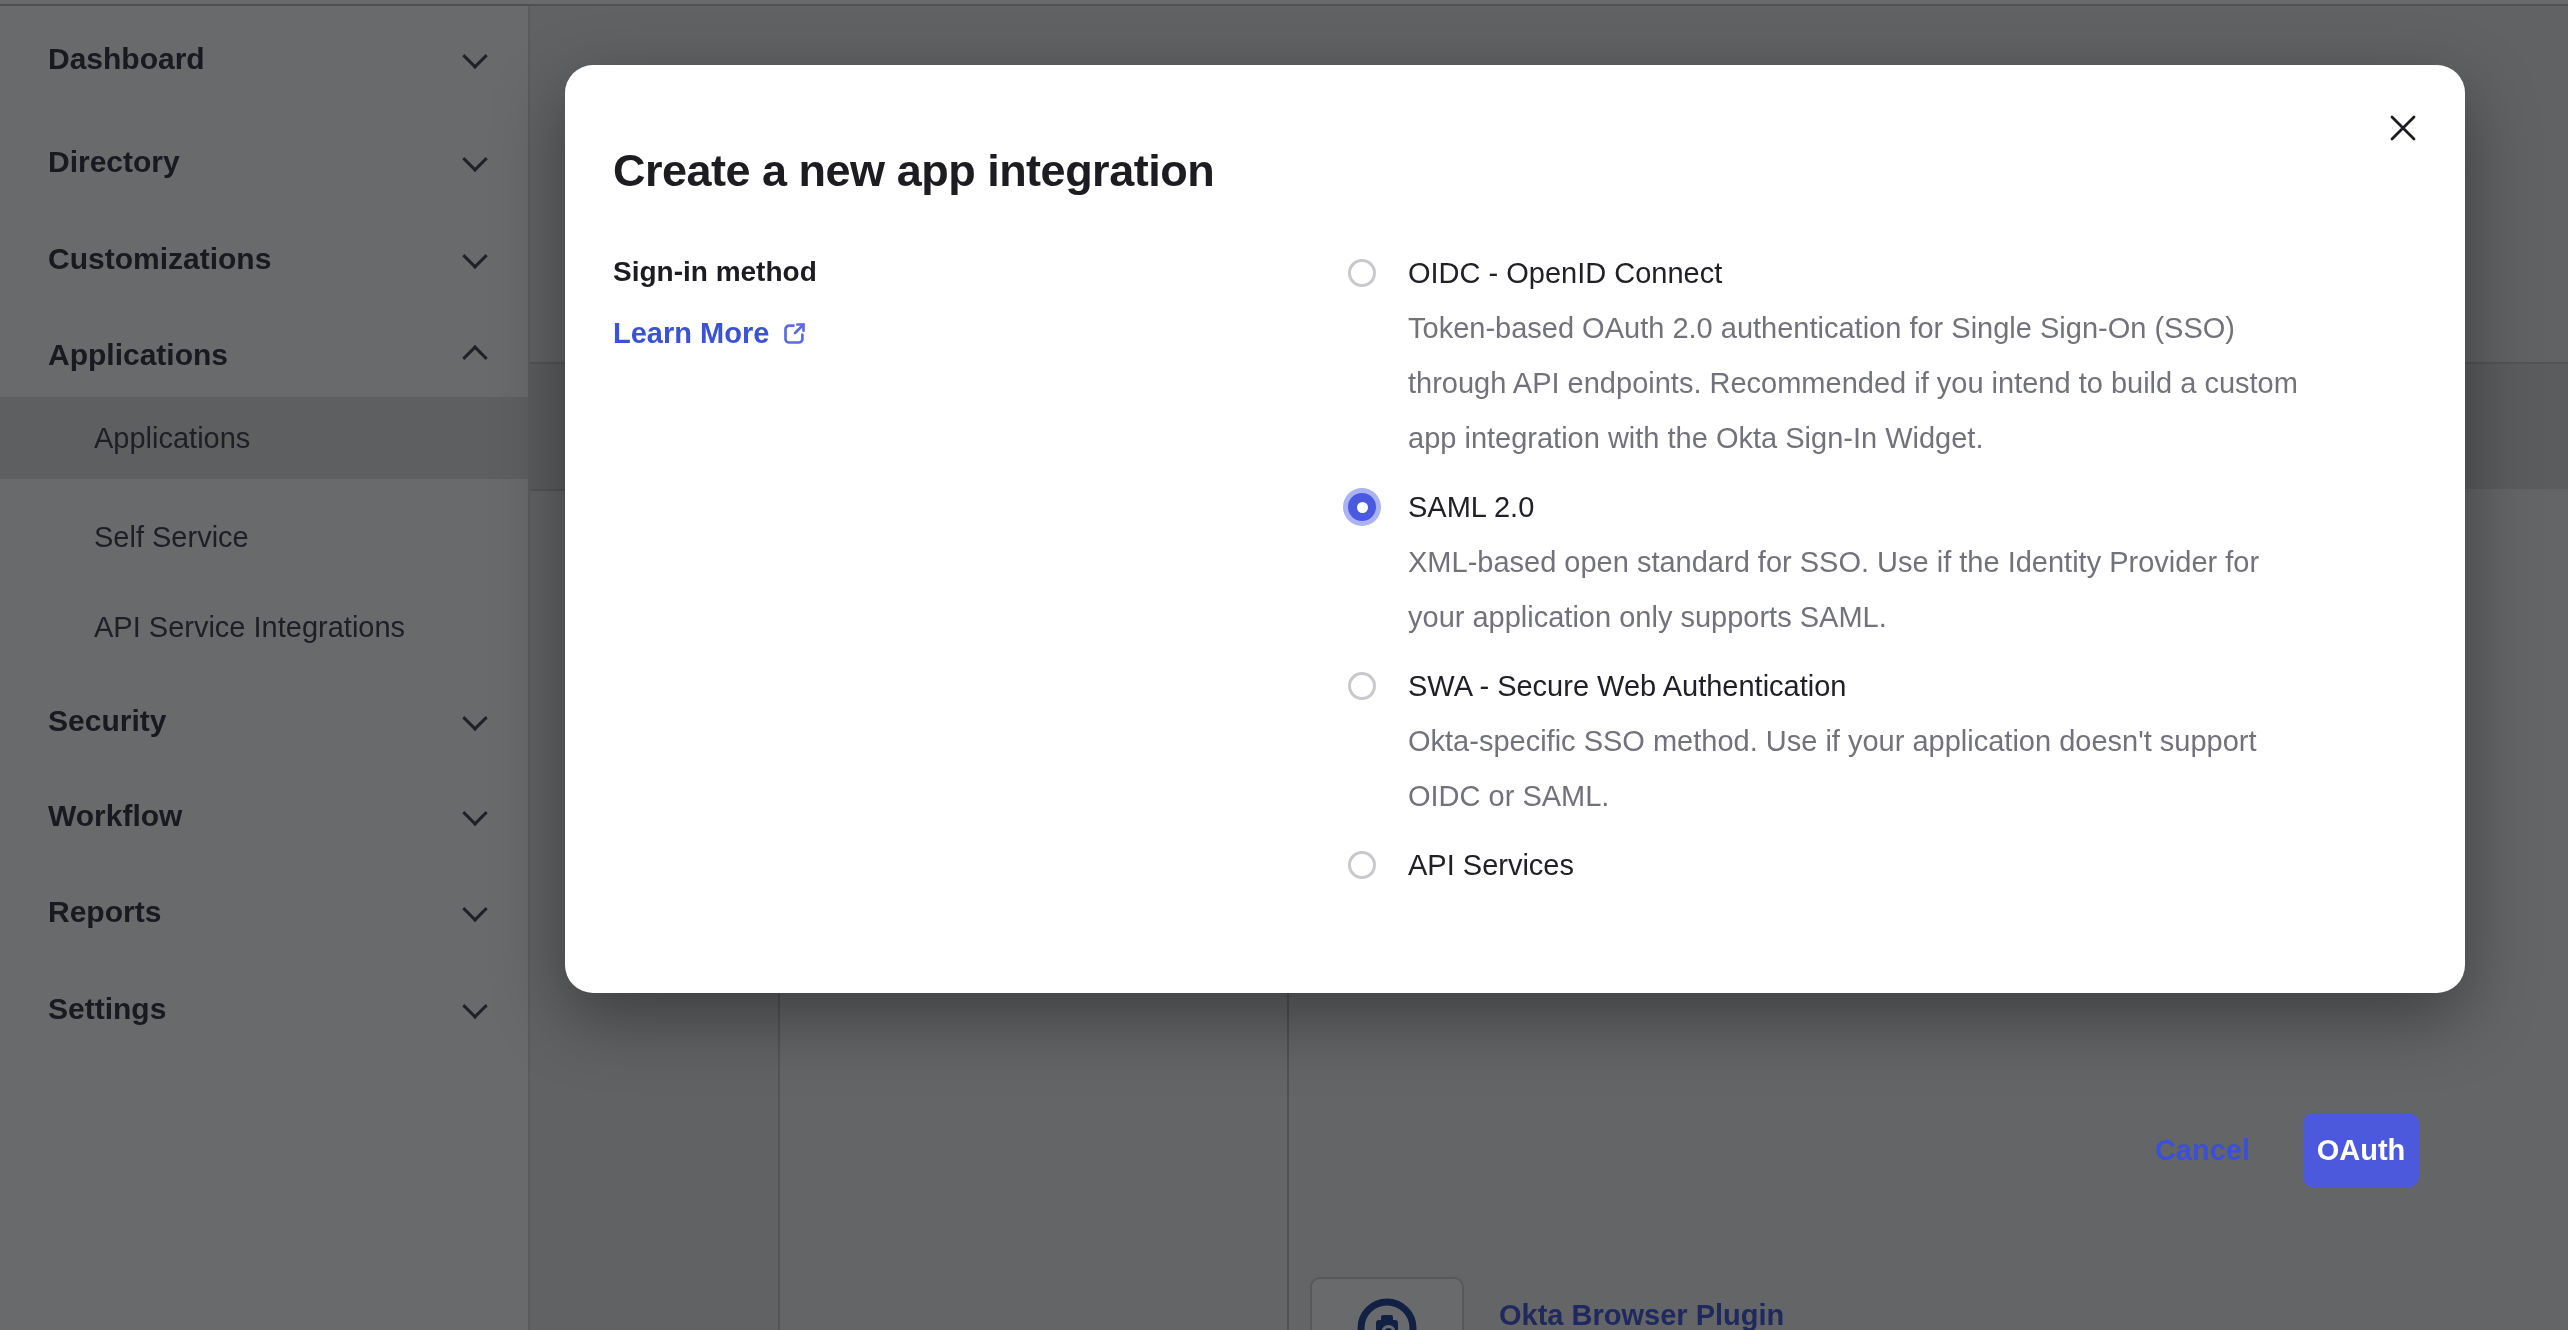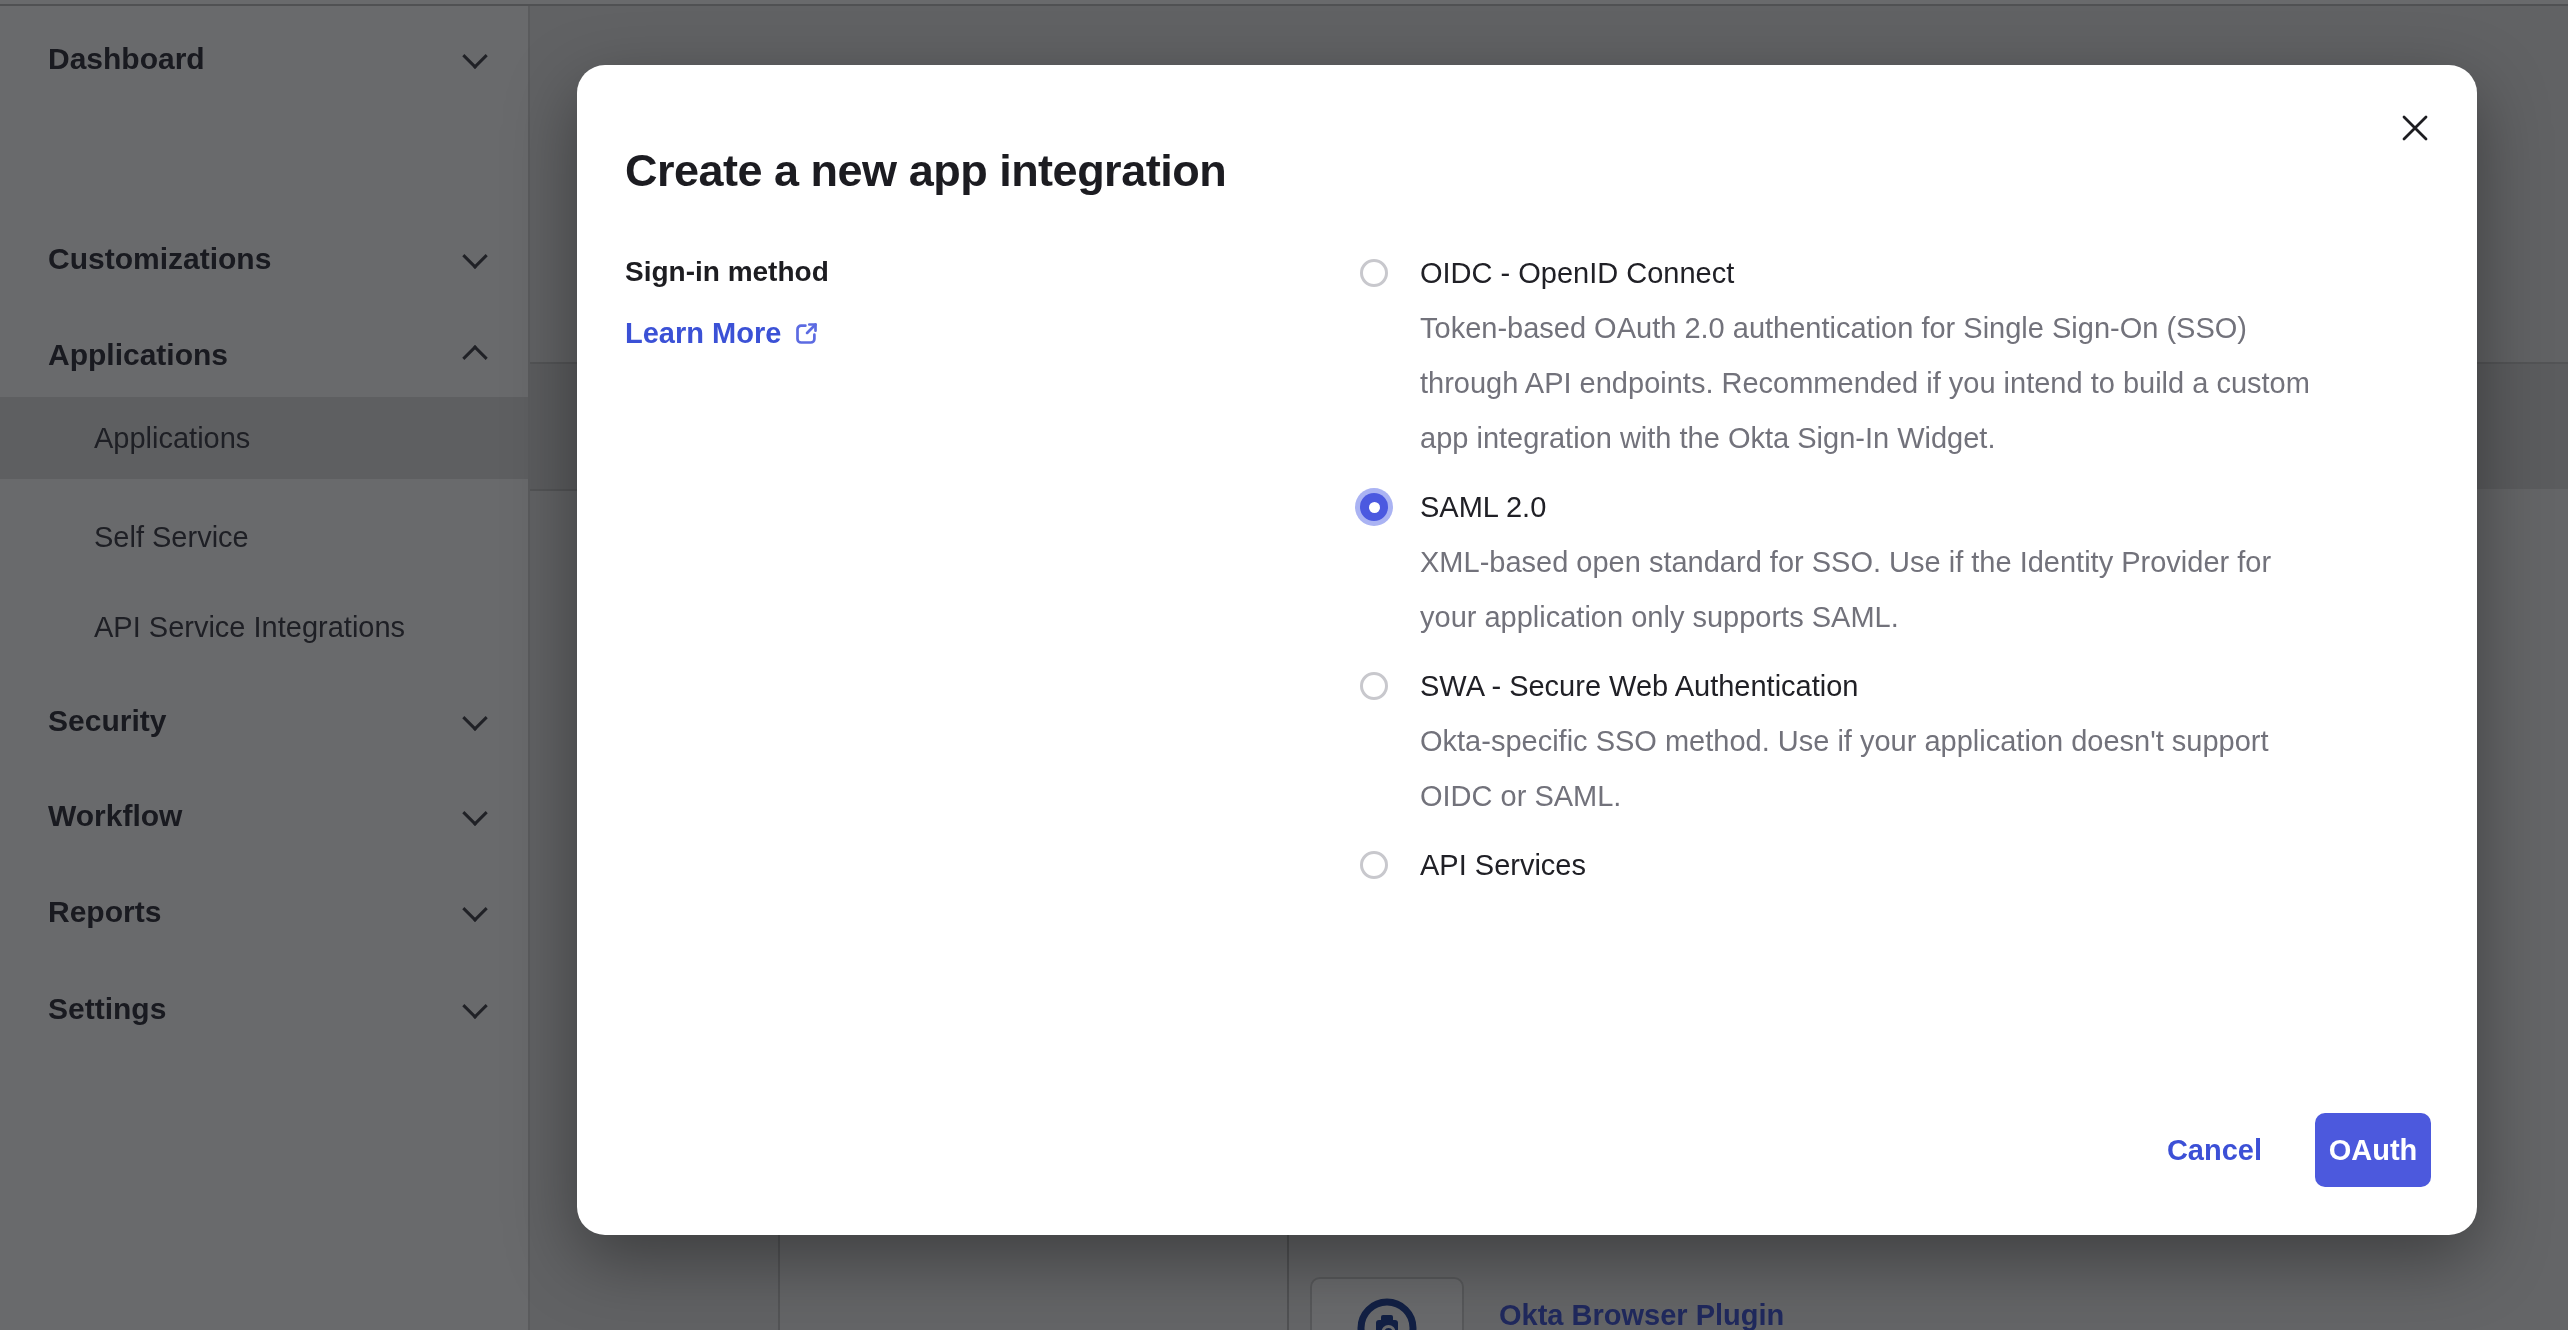--- a/index.html
+++ b/index.html
@@ -27,21 +27,21 @@
   .band{position:absolute;top:356px;left:0;right:0;height:125px;background:#dbdbdb;border-top:2px solid #c6c6c6;border-bottom:2px solid #c6c6c6;}
   .content-card{position:absolute;top:483px;left:248px;right:0;bottom:0;background:#f1f1f1;border-left:2px solid #c5c5c5;}
   .cell-divider{position:absolute;top:0;bottom:0;left:507px;width:2px;background:#bdbdbd;}
   .app-tile{position:absolute;left:530px;top:788px;width:150px;height:120px;background:#ffffff;border:2px solid #cfcfcf;border-radius:10px;display:flex;justify-content:center;}
   .app-link{position:absolute;left:719px;top:810px;font-size:29px;font-weight:600;color:#3f55d8;text-decoration:none;cursor:pointer;}
 
   
   .overlay{position:absolute;inset:0;background:rgba(13,14,18,0.62);}
 
   
-  .modal{position:absolute;left:577px;top:65px;width:1900px;height:1170px;background:#ffffff;border-radius:28px;box-shadow:0 24px 70px rgba(0,0,0,0.38);}
+  .modal{position:absolute;left:565px;top:65px;width:1900px;height:928px;background:#ffffff;border-radius:28px;box-shadow:0 24px 70px rgba(0,0,0,0.38);}
   .close-btn{position:absolute;top:45px;right:44px;width:36px;height:36px;background:none;border:none;padding:0;cursor:pointer;display:flex;align-items:center;justify-content:center;}
   .modal-title{position:absolute;left:48px;top:78px;margin:0;font-size:45px;line-height:56px;font-weight:700;letter-spacing:-0.5px;color:#1c1c21;}
   .signin-label{position:absolute;left:48px;top:191px;font-size:28px;font-weight:700;color:#1d1d21;}
   .learn-more{position:absolute;left:48px;top:252px;display:flex;align-items:center;gap:12px;font-size:29px;font-weight:700;color:#3b51d6;text-decoration:none;cursor:pointer;}
 
   .options{position:absolute;left:783px;top:181px;width:1100px;}
   .option{display:flex;gap:32px;margin-bottom:14px;}
   .radio{flex:0 0 auto;box-sizing:border-box;width:28px;height:28px;margin-top:13px;border-radius:50%;border:3.5px solid #c8c8cd;background:#fff;position:relative;cursor:pointer;}
   .option.selected .radio{border:none;background:#4b59e0;box-shadow:0 0 0 5px #aab3f3;}
   .option.selected .radio::after{content:"";position:absolute;left:50%;top:50%;width:11px;height:11px;margin:-5.5px 0 0 -5.5px;border-radius:50%;background:#fff;}
@@ -55,20 +55,24 @@
 <body>
 
 <div class="stage">
 
   <div class="base">
     <div class="topline"></div>
 
     <aside class="sidebar">
       <div class="nav-item" style="top:28px">
           <span class="nav-label">Dashboard</span>
+          <span class="chev down"></span>
+        </div>
+      <div class="nav-item" style="top:131px">
+          <span class="nav-label">Directory</span>
           <span class="chev down"></span>
         </div>
       <div class="nav-item" style="top:228px">
           <span class="nav-label">Customizations</span>
           <span class="chev down"></span>
         </div>
       <div class="nav-item" style="top:324px">
           <span class="nav-label">Applications</span>
           <span class="chev up"></span>
         </div>

